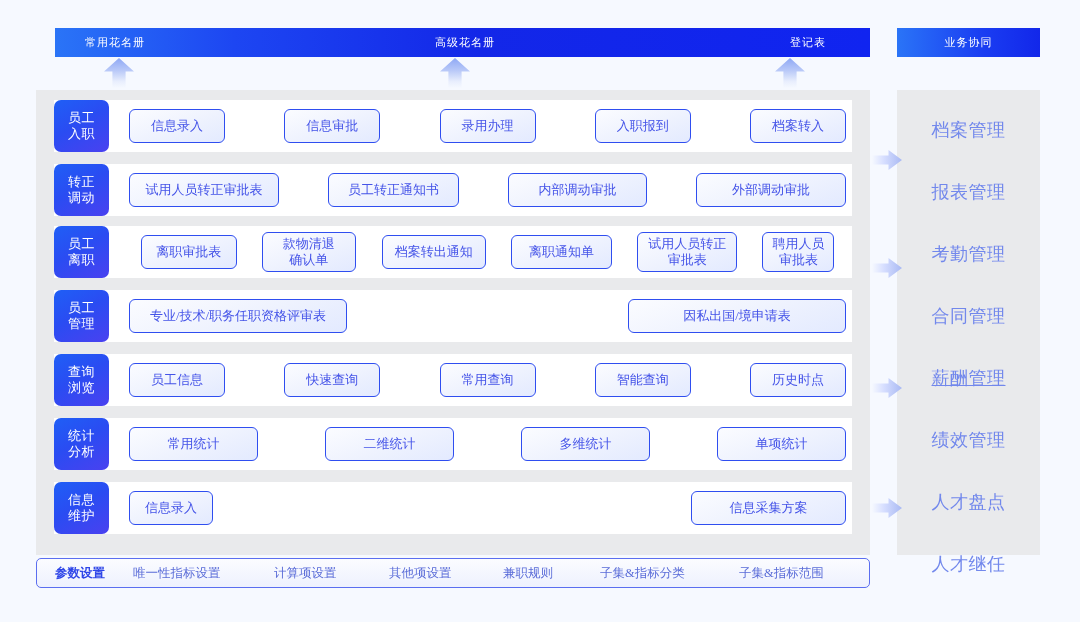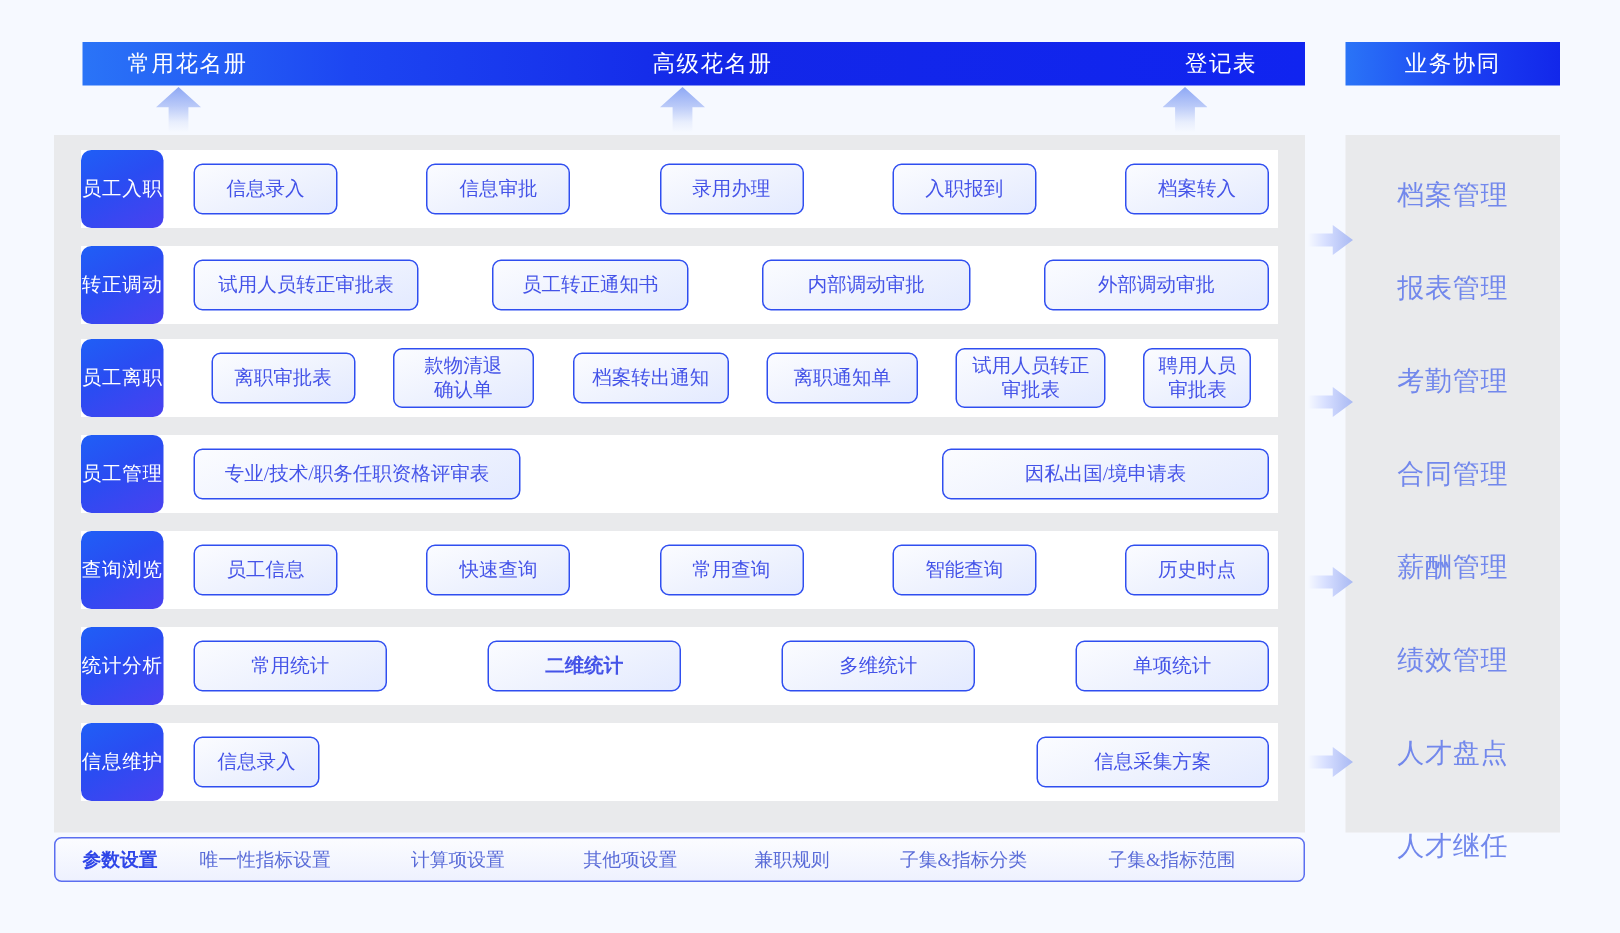--- a/index.html
+++ b/index.html
@@ -18,21 +18,21 @@
     background: linear-gradient(90deg, #2a74f7 0%, #1d46f2 22%, #1327e8 52%, #1024f0 100%);
     display: flex; align-items: center;
   }
   .topbar-main { left: 55px; width: 815px; }
   .topbar-side {
     left: 897px; width: 143px;
     background: linear-gradient(90deg, #2a74f7 0%, #1a3df2 60%, #1227ea 100%);
     justify-content: center;
   }
   .topbar-label {
-    color: #ffffff; font-size: 15px; letter-spacing: 1px;
+    color: #ffffff; font-size: 11px; letter-spacing: 1px;
     position: absolute; white-space: nowrap;
   }
   .tl-0 { left: 30px; }
   .tl-1 { left: 380px; }
   .tl-2 { left: 735px; }
   .topbar-side .topbar-label { position: static; }
 
   
   .up-arrow {
     position: absolute; top: 58px; width: 30px; height: 30px;
@@ -56,21 +56,21 @@
   
   .row {
     position: absolute; left: 18px; width: 798px;
     background: #ffffff;
     display: flex; align-items: center;
   }
   .cat-tag {
     width: 55px; height: 100%;
     background: linear-gradient(150deg, #1f5ff6 0%, #2a4cf2 45%, #4a41f0 100%);
     border-radius: 7px;
-    display: flex; flex-direction: row; align-items: center; justify-content: center;
+    display: flex; flex-direction: column; align-items: center; justify-content: center;
     color: #ffffff; font-size: 13px; line-height: 1.25;
     flex: 0 0 55px; letter-spacing: .5px;
   }
   .items { display: flex; align-items: center; flex: 1; height: 100%; padding-left: 14px; justify-content: center; }
 
   .item {
     border: 1.2px solid #2f4ef0; border-radius: 6px;
     background: linear-gradient(160deg, #fbfcff 0%, #eef2fe 55%, #e3eaff 100%);
     color: #4453e8; font-size: 13px; line-height: 1.2;
     display: flex; align-items: center; justify-content: center; text-align: center;
@@ -182,21 +182,21 @@
           <div class="item" style="width: 96px; height: 34px;">历史时点</div>
         </div>
       </div>
       <div class="row" style="top: 328px; height: 52px;">
         <div class="cat-tag">
           <span>统计</span>
           <span>分析</span>
         </div>
         <div class="items">
           <div class="item" style="width: 129px; height: 34px; margin-right: 67px;">常用统计</div>
-          <div class="item" style="width: 129px; height: 34px; margin-right: 67px; font-weight: bold;">二维统计</div>
+          <div class="item" style="width: 129px; height: 34px; margin-right: 67px;">二维统计</div>
           <div class="item" style="width: 129px; height: 34px; margin-right: 67px;">多维统计</div>
           <div class="item" style="width: 129px; height: 34px;">单项统计</div>
         </div>
       </div>
       <div class="row" style="top: 392px; height: 52px;">
         <div class="cat-tag">
           <span>信息</span>
           <span>维护</span>
         </div>
         <div class="items">
@@ -204,21 +204,21 @@
           <div class="item" style="width: 155px; height: 34px;">信息采集方案</div>
         </div>
       </div>
     </div>
 
   <div class="side-panel" id="side-panel">
       <div class="side-item" style="top: 28px;">档案管理</div>
       <div class="side-item" style="top: 90px;">报表管理</div>
       <div class="side-item" style="top: 152px;">考勤管理</div>
       <div class="side-item" style="top: 214px;">合同管理</div>
-      <div class="side-item" style="top: 276px;">薪酬管理</div>
+      <div class="side-item" style="top: 276px; text-decoration: underline;">薪酬管理</div>
       <div class="side-item" style="top: 338px;">绩效管理</div>
       <div class="side-item" style="top: 400px;">人才盘点</div>
       <div class="side-item" style="top: 462px;">人才继任</div>
     </div>
 
   <div class="bottom-bar" id="bottom-bar">
       <div class="bb-item accent" style="left: 18px;">参数设置</div>
       <div class="bb-item" style="left: 96px;">唯一性指标设置</div>
       <div class="bb-item" style="left: 237px;">计算项设置</div>
       <div class="bb-item" style="left: 352px;">其他项设置</div>

